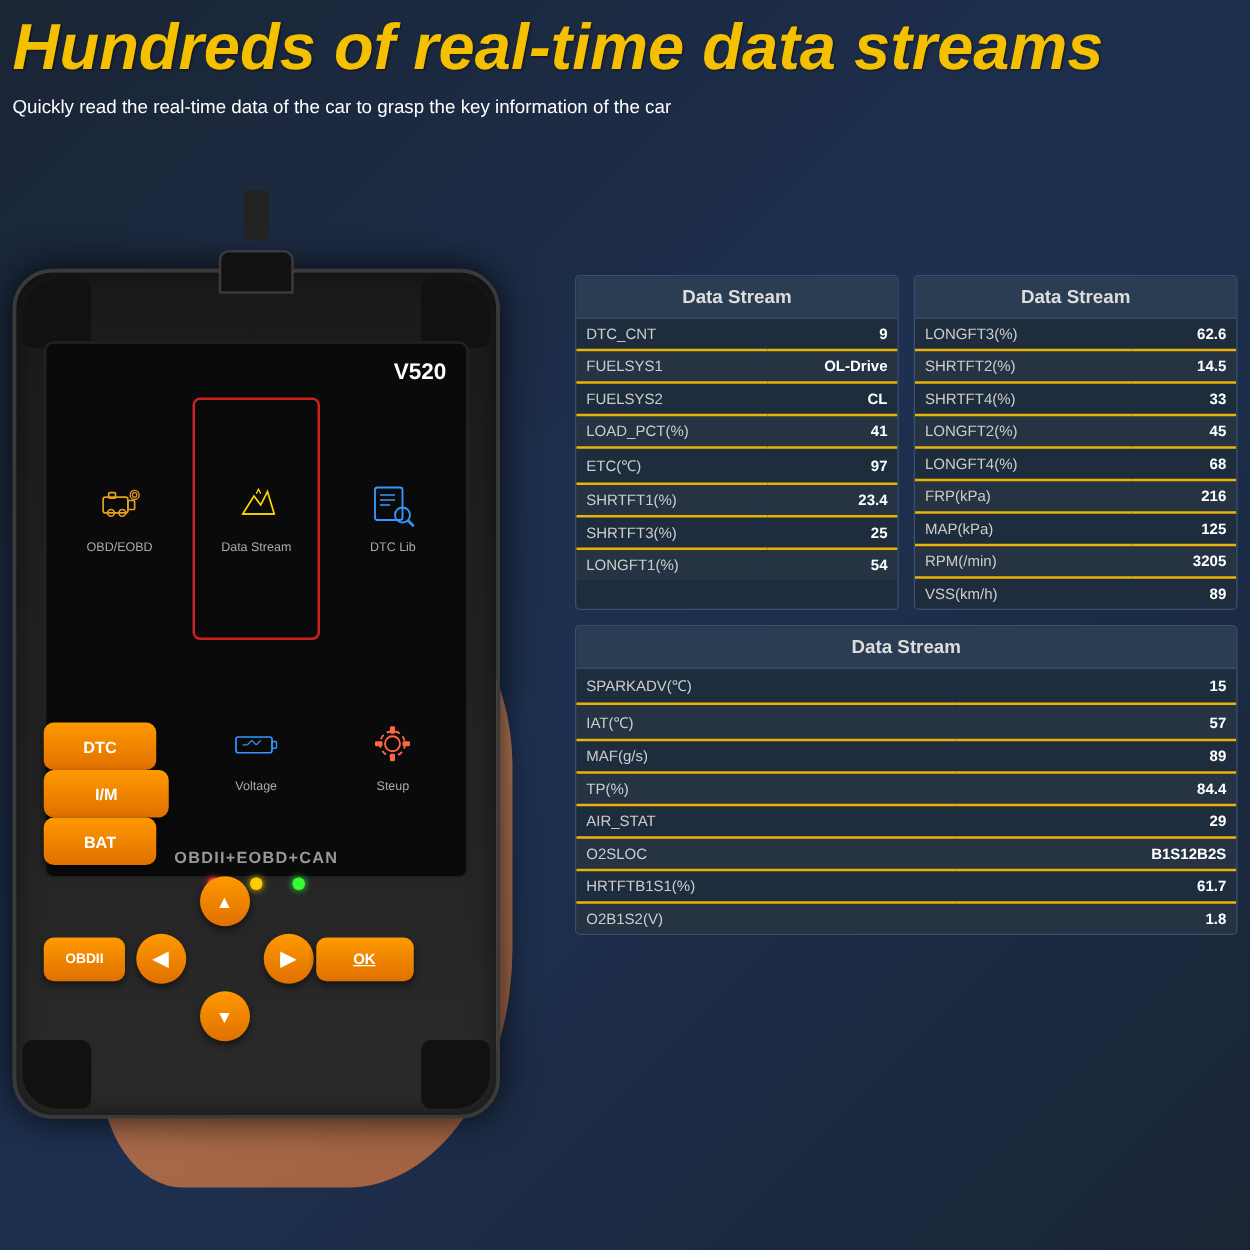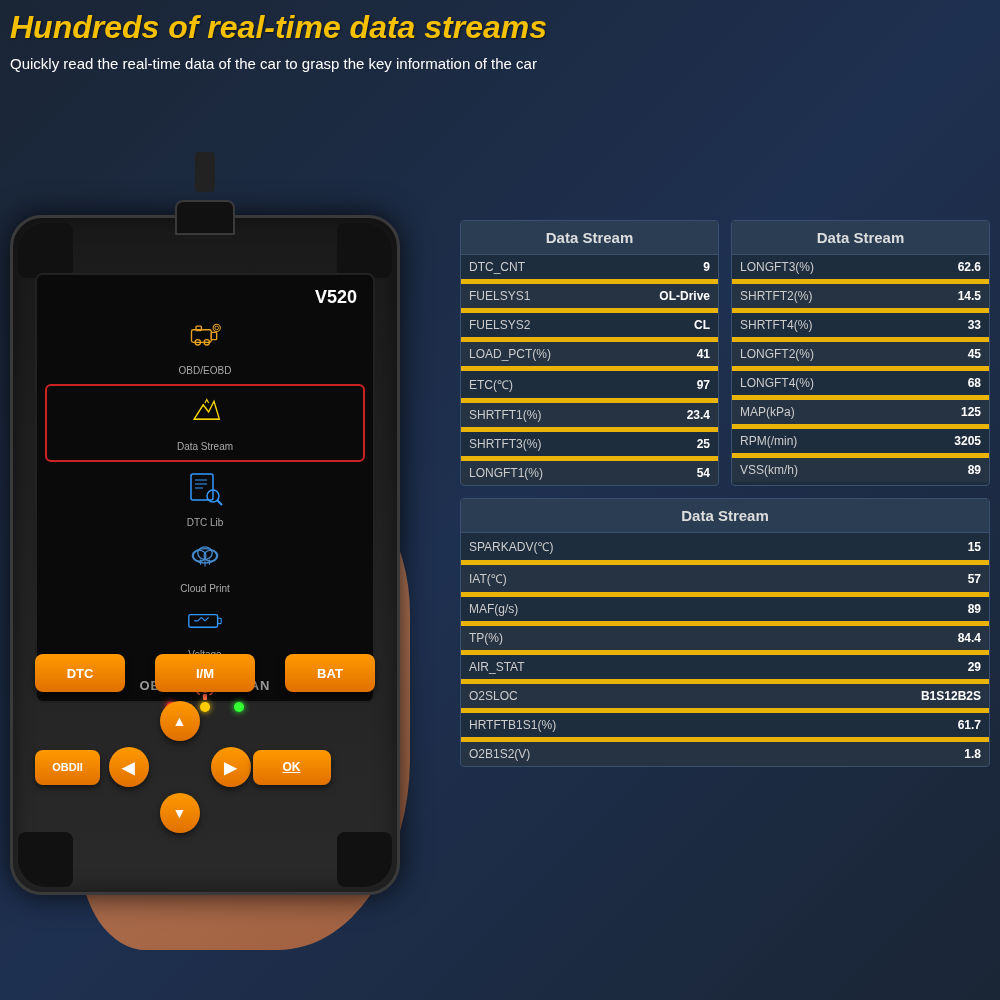--- a/index.html
+++ b/index.html
@@ -20,21 +20,21 @@
     }
 
     
     .header {
       position: absolute;
       top: 10px;
       left: 10px;
       right: 10px;
     }
     .headline {
-      font-size: 32px;
+      font-size: 52px;
       font-weight: 900;
       color: #f5c000;
       font-style: italic;
       line-height: 1.1;
       text-shadow: 1px 1px 2px rgba(0,0,0,0.5);
     }
     .subtext {
       font-size: 15px;
       color: #ffffff;
       margin-top: 8px;
@@ -116,21 +116,21 @@
       color: #fff;
       font-size: 18px;
       font-weight: bold;
       text-align: right;
       padding: 4px 8px;
       margin-bottom: 6px;
     }
 
     .screen-grid {
       display: grid;
-      grid-template-columns: 1fr;
+      grid-template-columns: 1fr 1fr 1fr;
       gap: 8px;
       flex: 1;
     }
 
     .screen-item {
       display: flex;
       flex-direction: column;
       align-items: center;
       justify-content: center;
       gap: 4px;
@@ -197,20 +197,21 @@
       position: absolute;
       bottom: 60px;
       left: 22px;
       right: 22px;
     }
 
     .btn-row {
       display: flex;
       justify-content: space-between;
       margin-bottom: 10px;
+      flex-direction: column;
     }
 
     .orange-btn {
       background: linear-gradient(180deg, #ff9900 0%, #e07000 100%);
       color: white;
       font-weight: bold;
       font-size: 13px;
       border-radius: 8px;
       border: none;
       cursor: pointer;
@@ -317,21 +318,21 @@
       font-weight: 600;
       border-bottom: 1px solid #3a5070;
     }
 
     .data-table table {
       width: 100%;
       border-collapse: collapse;
     }
 
     .data-table table tr {
-      border-bottom: 5px solid #eab308;
+      border-bottom: 2px solid #eab308;
     }
 
     .data-table table tr:last-child {
       border-bottom: none;
     }
 
     .data-table table td {
       color: #ccc;
       font-size: 12px;
       padding: 5px 8px;
@@ -561,20 +562,24 @@
             </tr>
             <tr>
               <td>LONGFT2(%)</td>
               <td>45</td>
             </tr>
             <tr>
               <td>LONGFT4(%)</td>
               <td>68</td>
             </tr>
             <tr>
+              <td>FRP(kPa)</td>
+              <td>216</td>
+            </tr>
+            <tr>
               <td>MAP(kPa)</td>
               <td>125</td>
             </tr>
             <tr>
               <td>RPM(/min)</td>
               <td>3205</td>
             </tr>
             <tr>
               <td>VSS(km/h)</td>
               <td>89</td>

